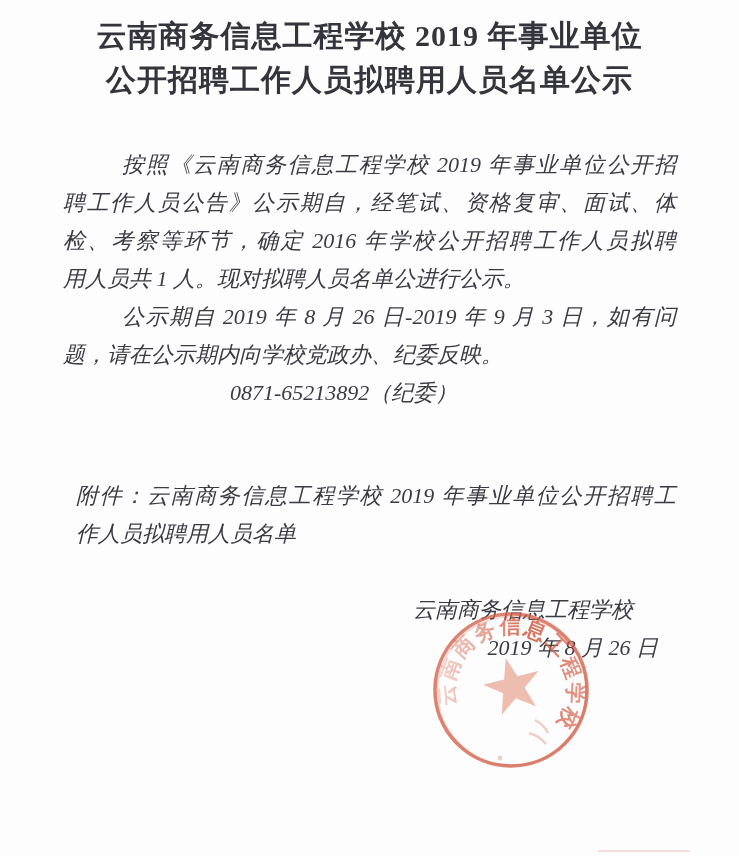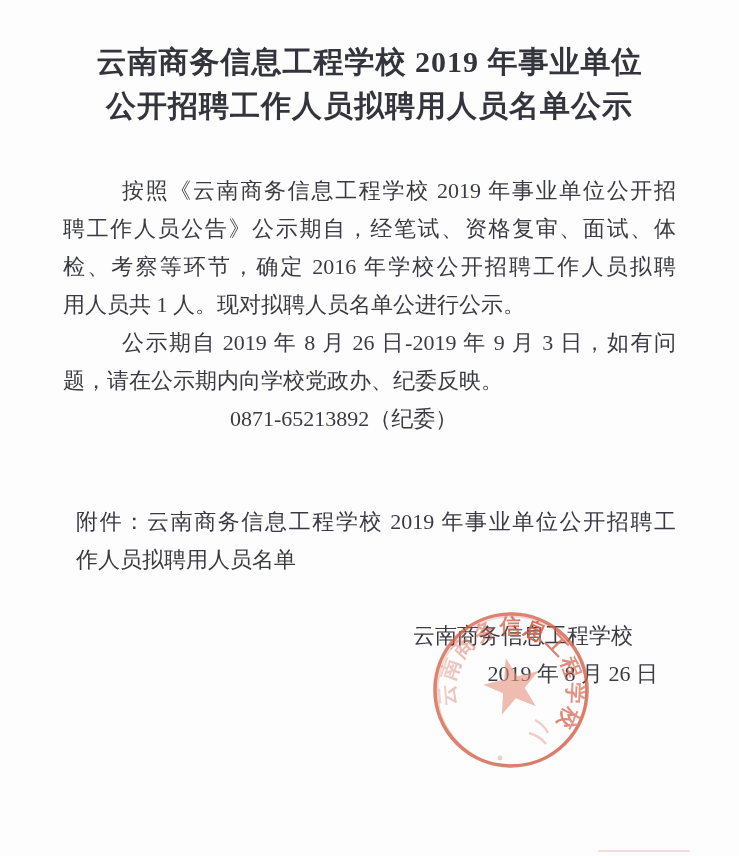--- a/index.html
+++ b/index.html
@@ -5,34 +5,34 @@
   html,body{margin:0;padding:0;background:#ffffff;}
   .page{
     position:relative;
     width:739px;height:856px;
     background:#fdfdfd;
     overflow:hidden;
     font-family:"Liberation Serif","DejaVu Serif",serif;
     color:#3a3a42;
   }
   .doc-title{
-    padding-top:40px;
+    padding-top:14px;
     text-align:center;
     font-weight:bold;
     font-size:30px;
     line-height:44px;
     letter-spacing:1px;
     color:#34343c;
   }
   .doc-body{
     margin:44px 63px 0 63px;
     font-size:22px;
     line-height:38px;
   }
-  .line{min-height:38px;}
+  .line{min-height:38px;font-style:italic;}
   .j{text-align:justify;text-align-last:justify;}
   .ind{text-indent:59px;}
   .ind2{text-indent:167px;}
   .attachment{margin-top:65px;margin-left:13px;}
   .signature{margin-top:38px;text-align:right;}
   .sig-org{margin-right:43px;}
   .sig-date{margin-right:18px;}
   .seal{
     position:absolute;
     left:411px;top:590px;

